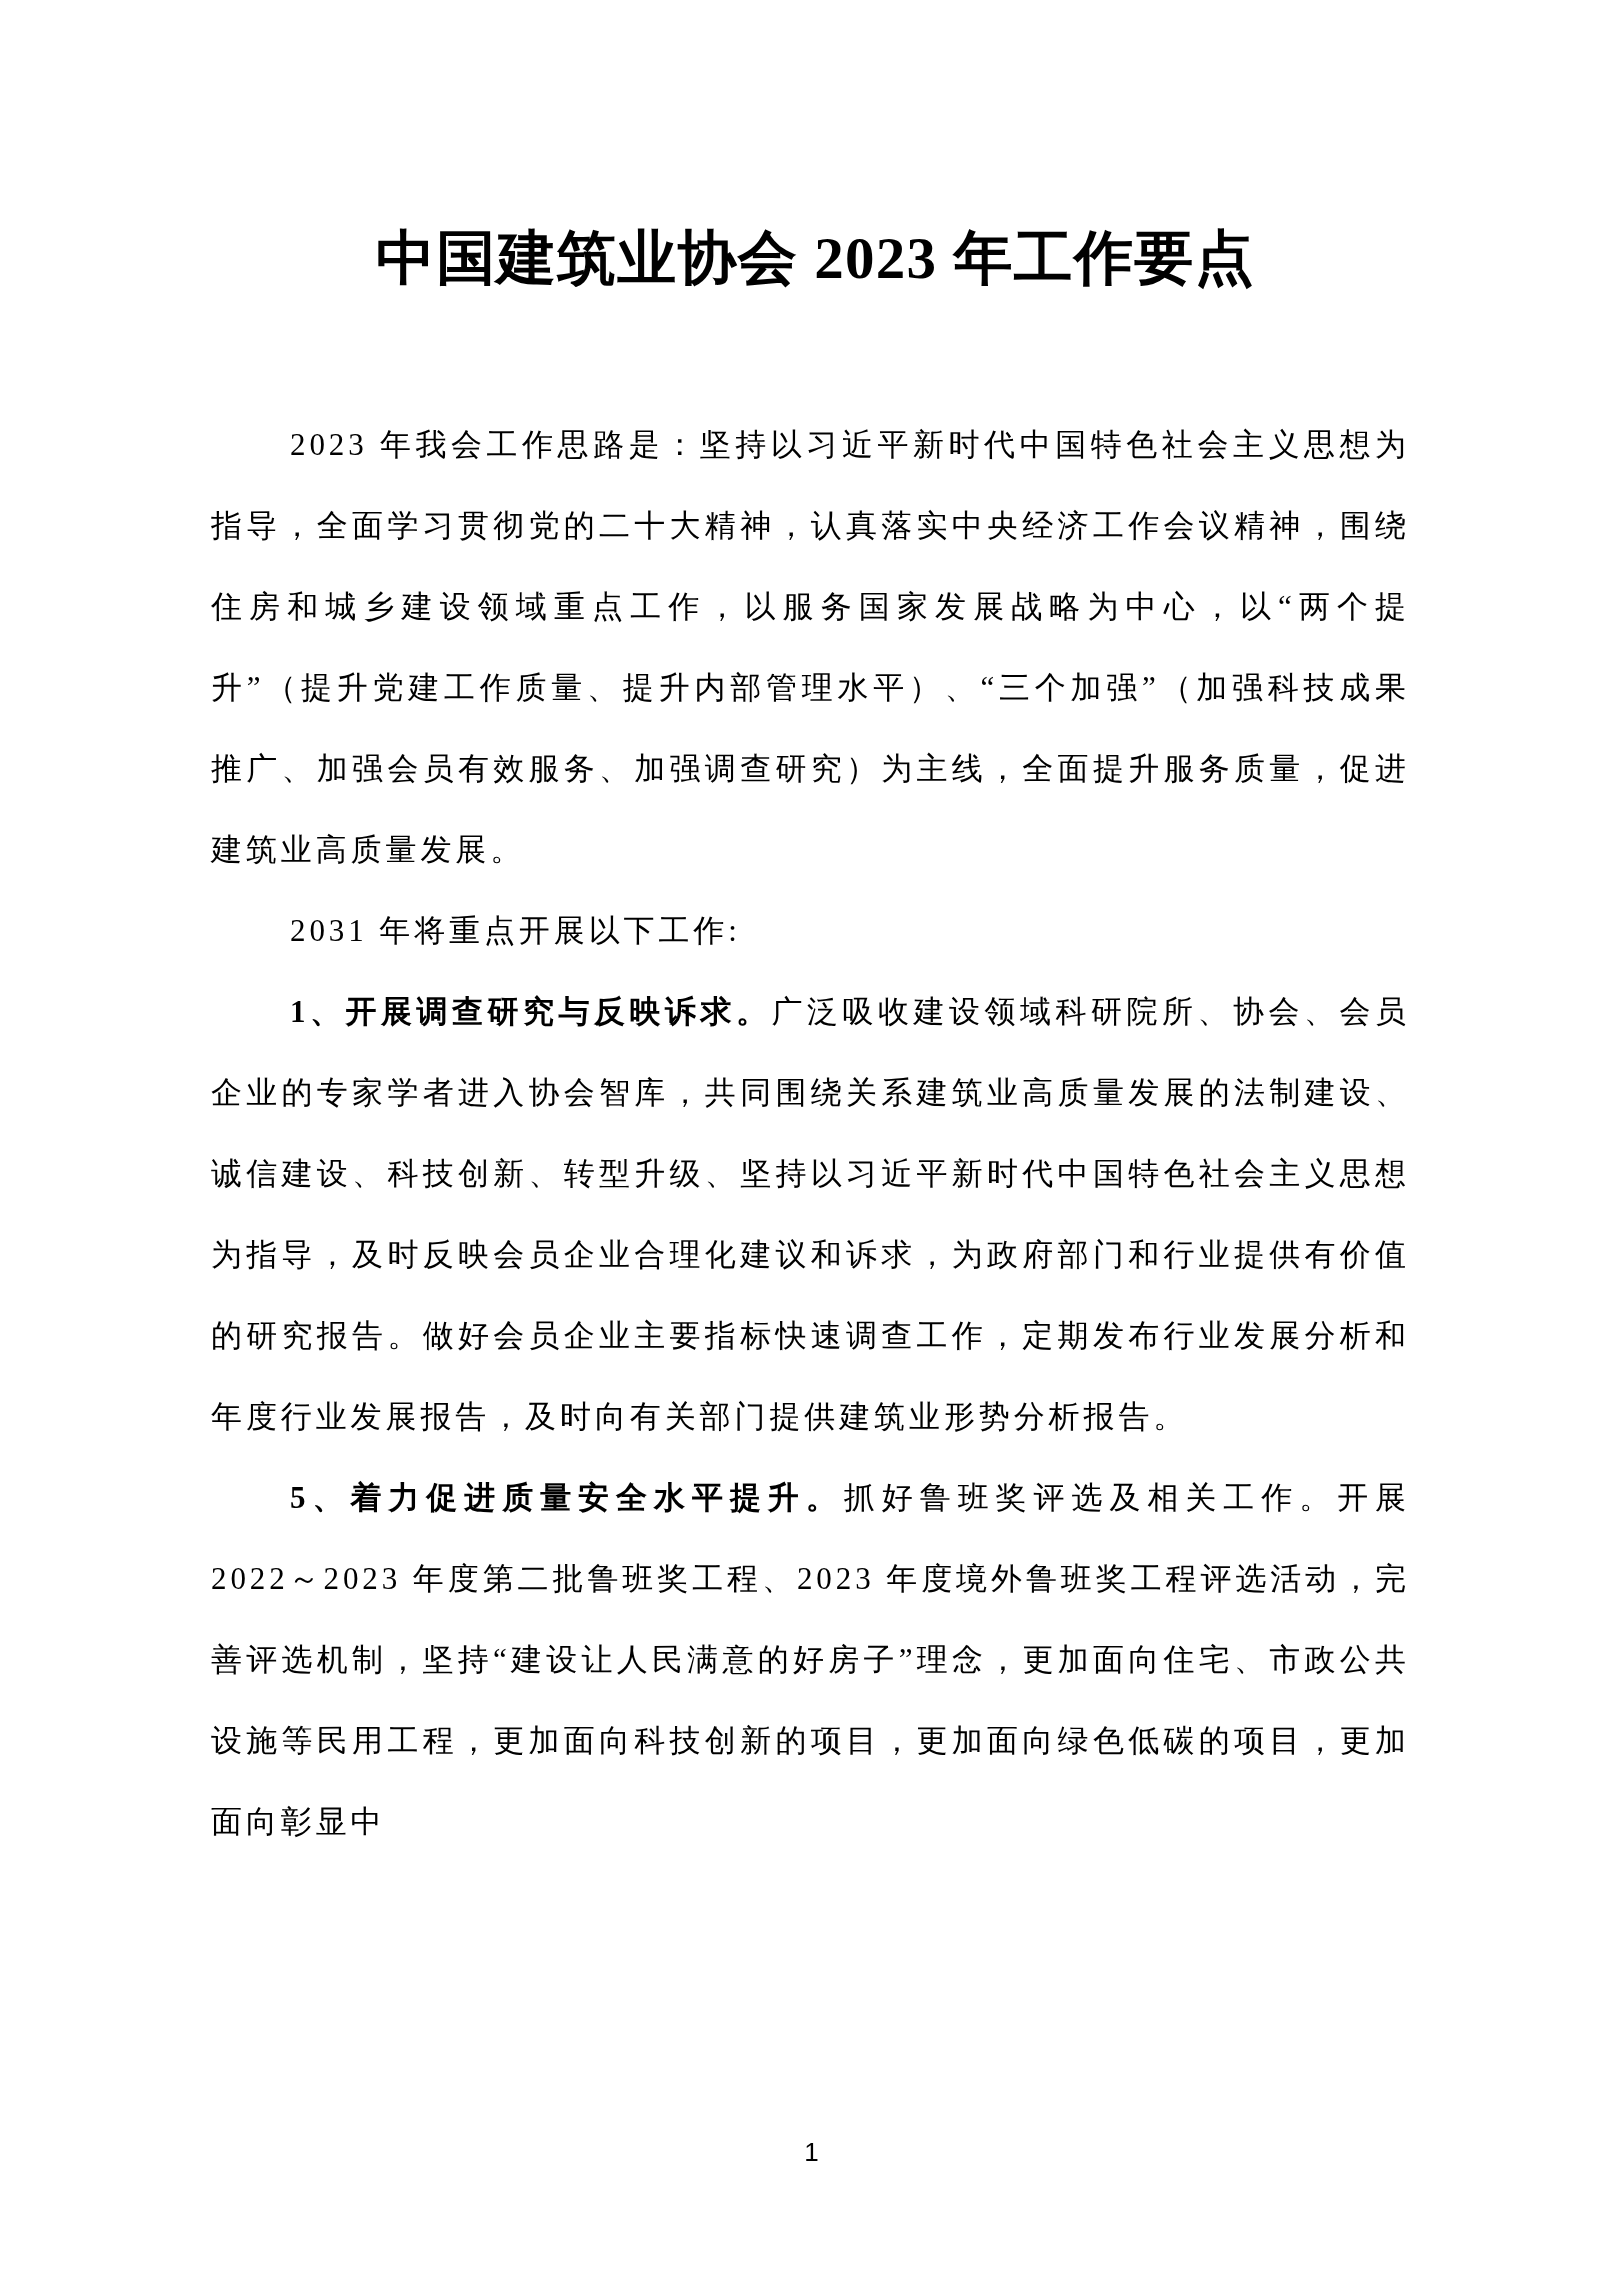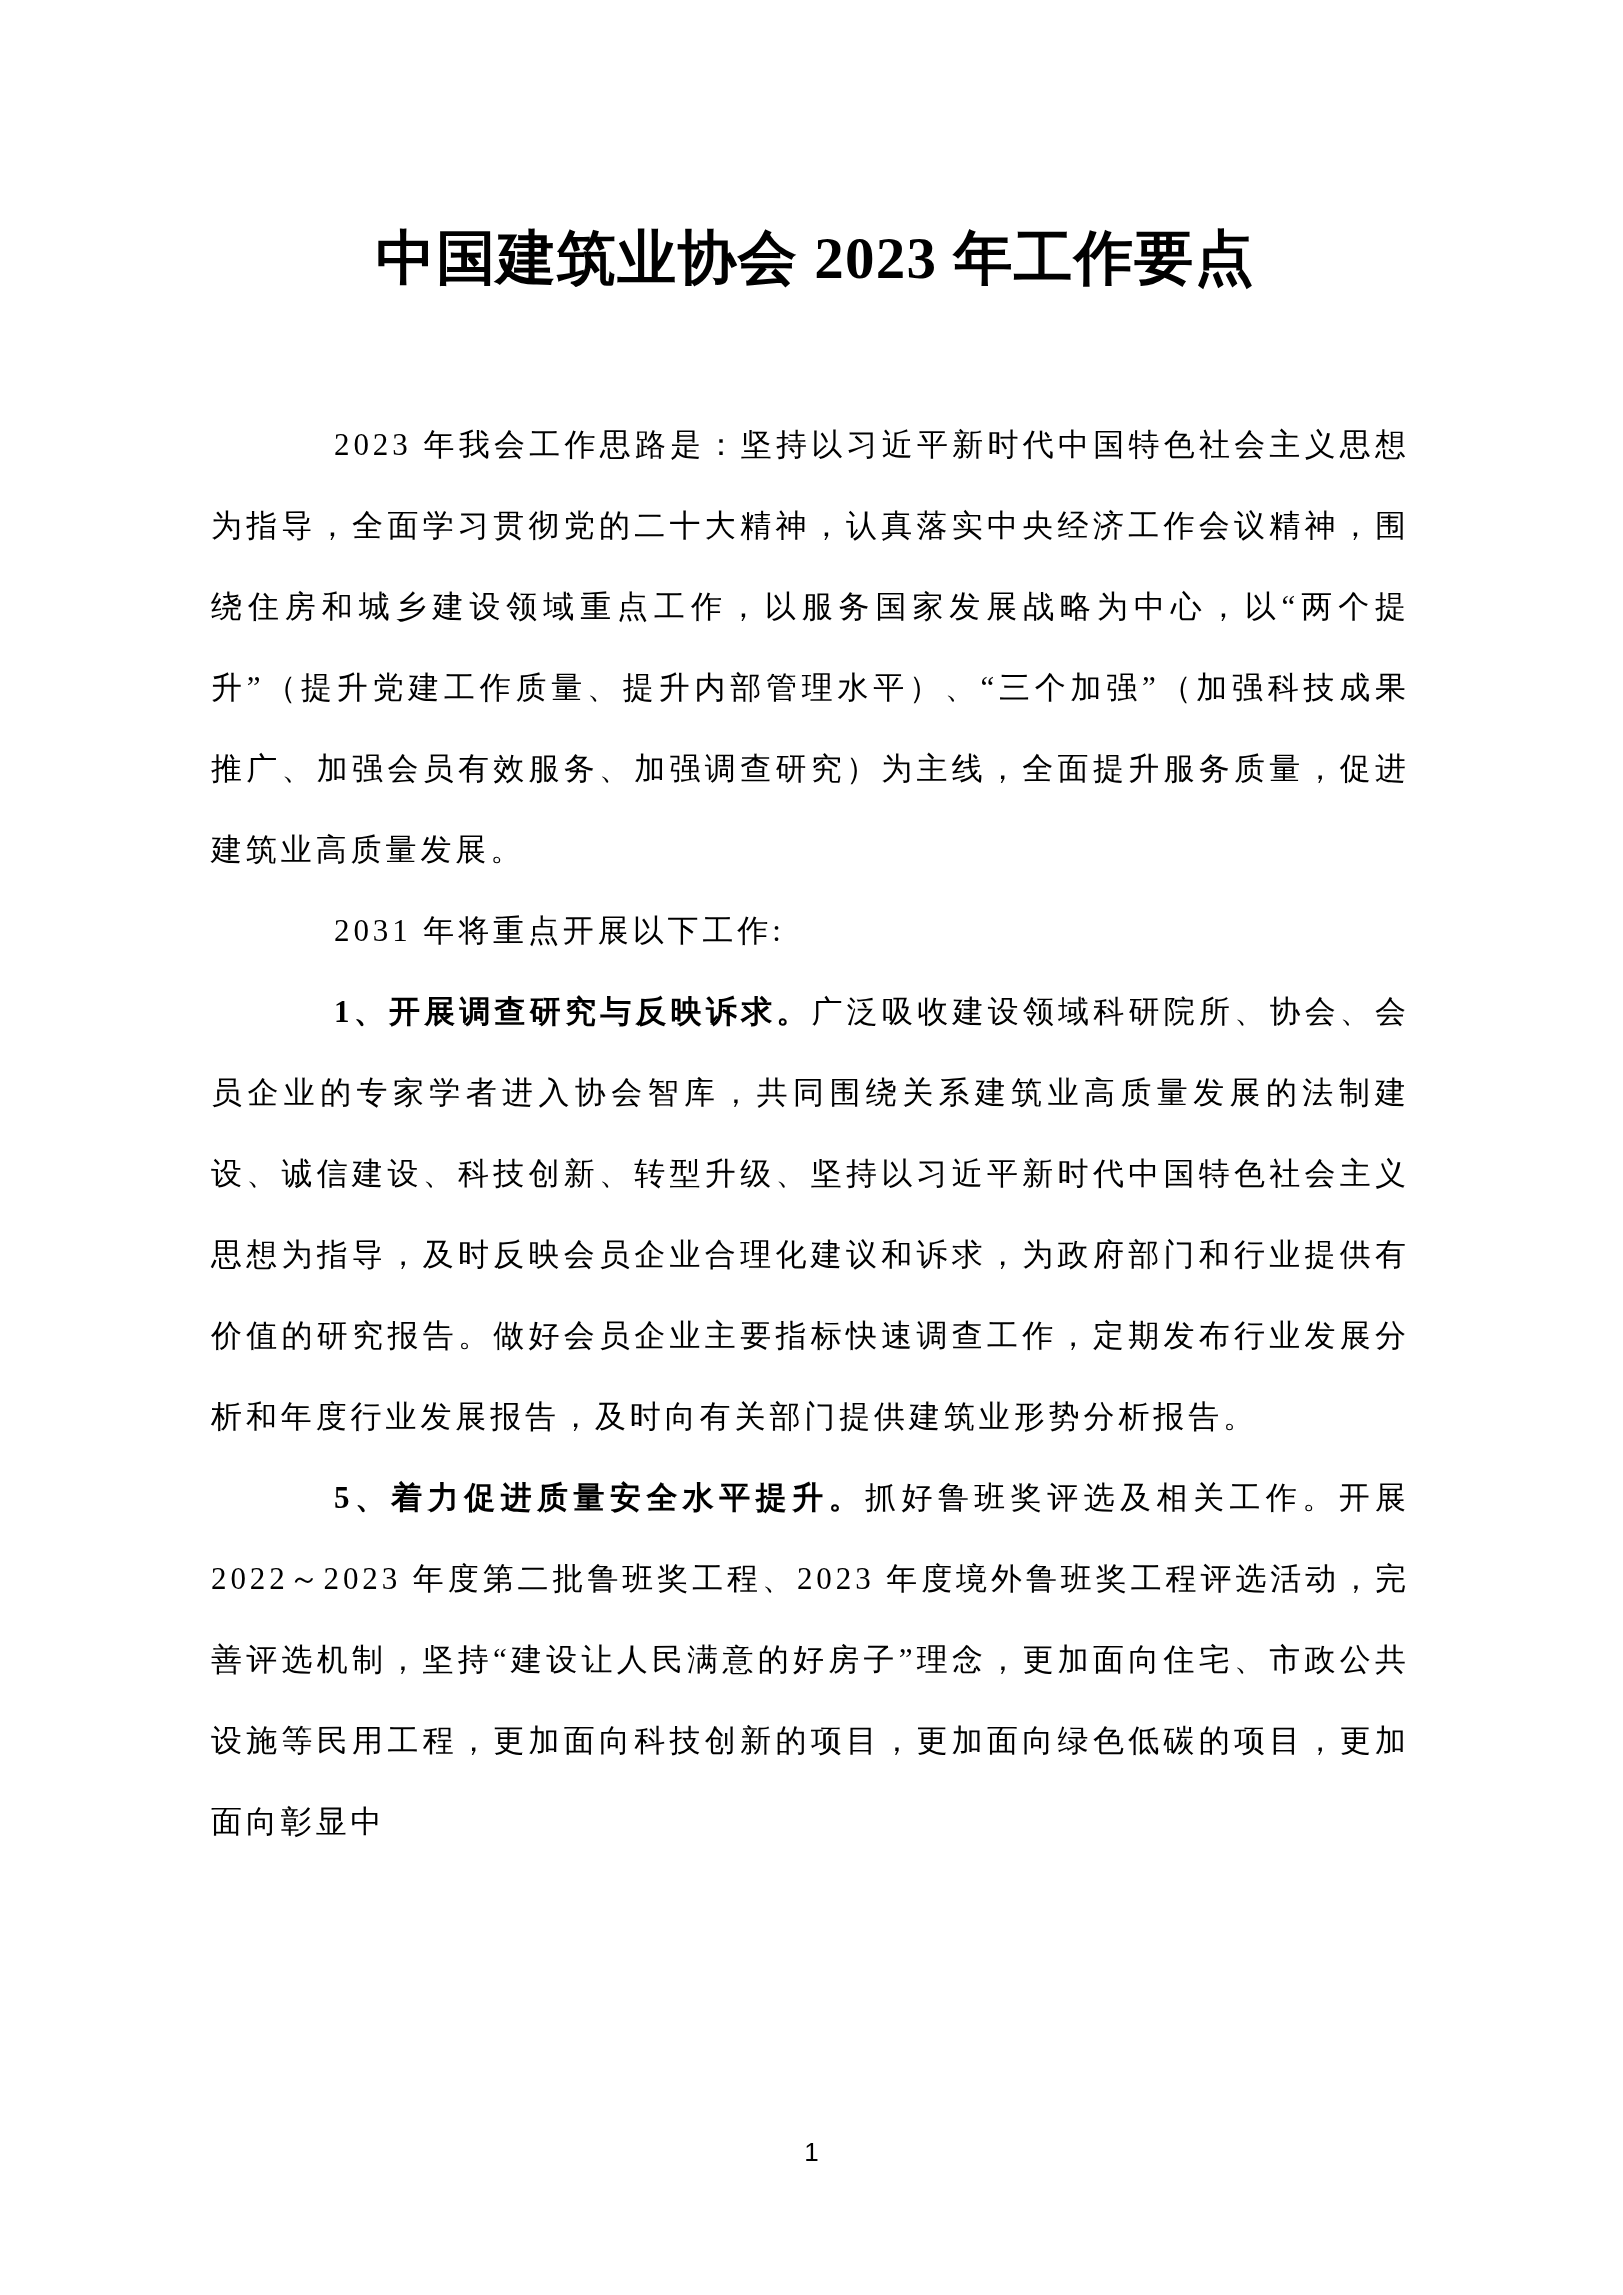--- a/index.html
+++ b/index.html
@@ -39,21 +39,20 @@
     text-align: justify;
     text-justify: inter-character;
   }
   .content p {
     margin: 0;
     padding: 0;
     text-indent: 79px;
   }
   .para-lead {
     font-weight: bold;
-    margin-left: 44px;
   }
   .page-number {
     position: absolute;
     top: 2138px;
     left: 0;
     width: 100%;
     text-align: center;
     font-size: 26px;
     line-height: 29px;
     font-family: "Liberation Sans", "DejaVu Sans", sans-serif;

